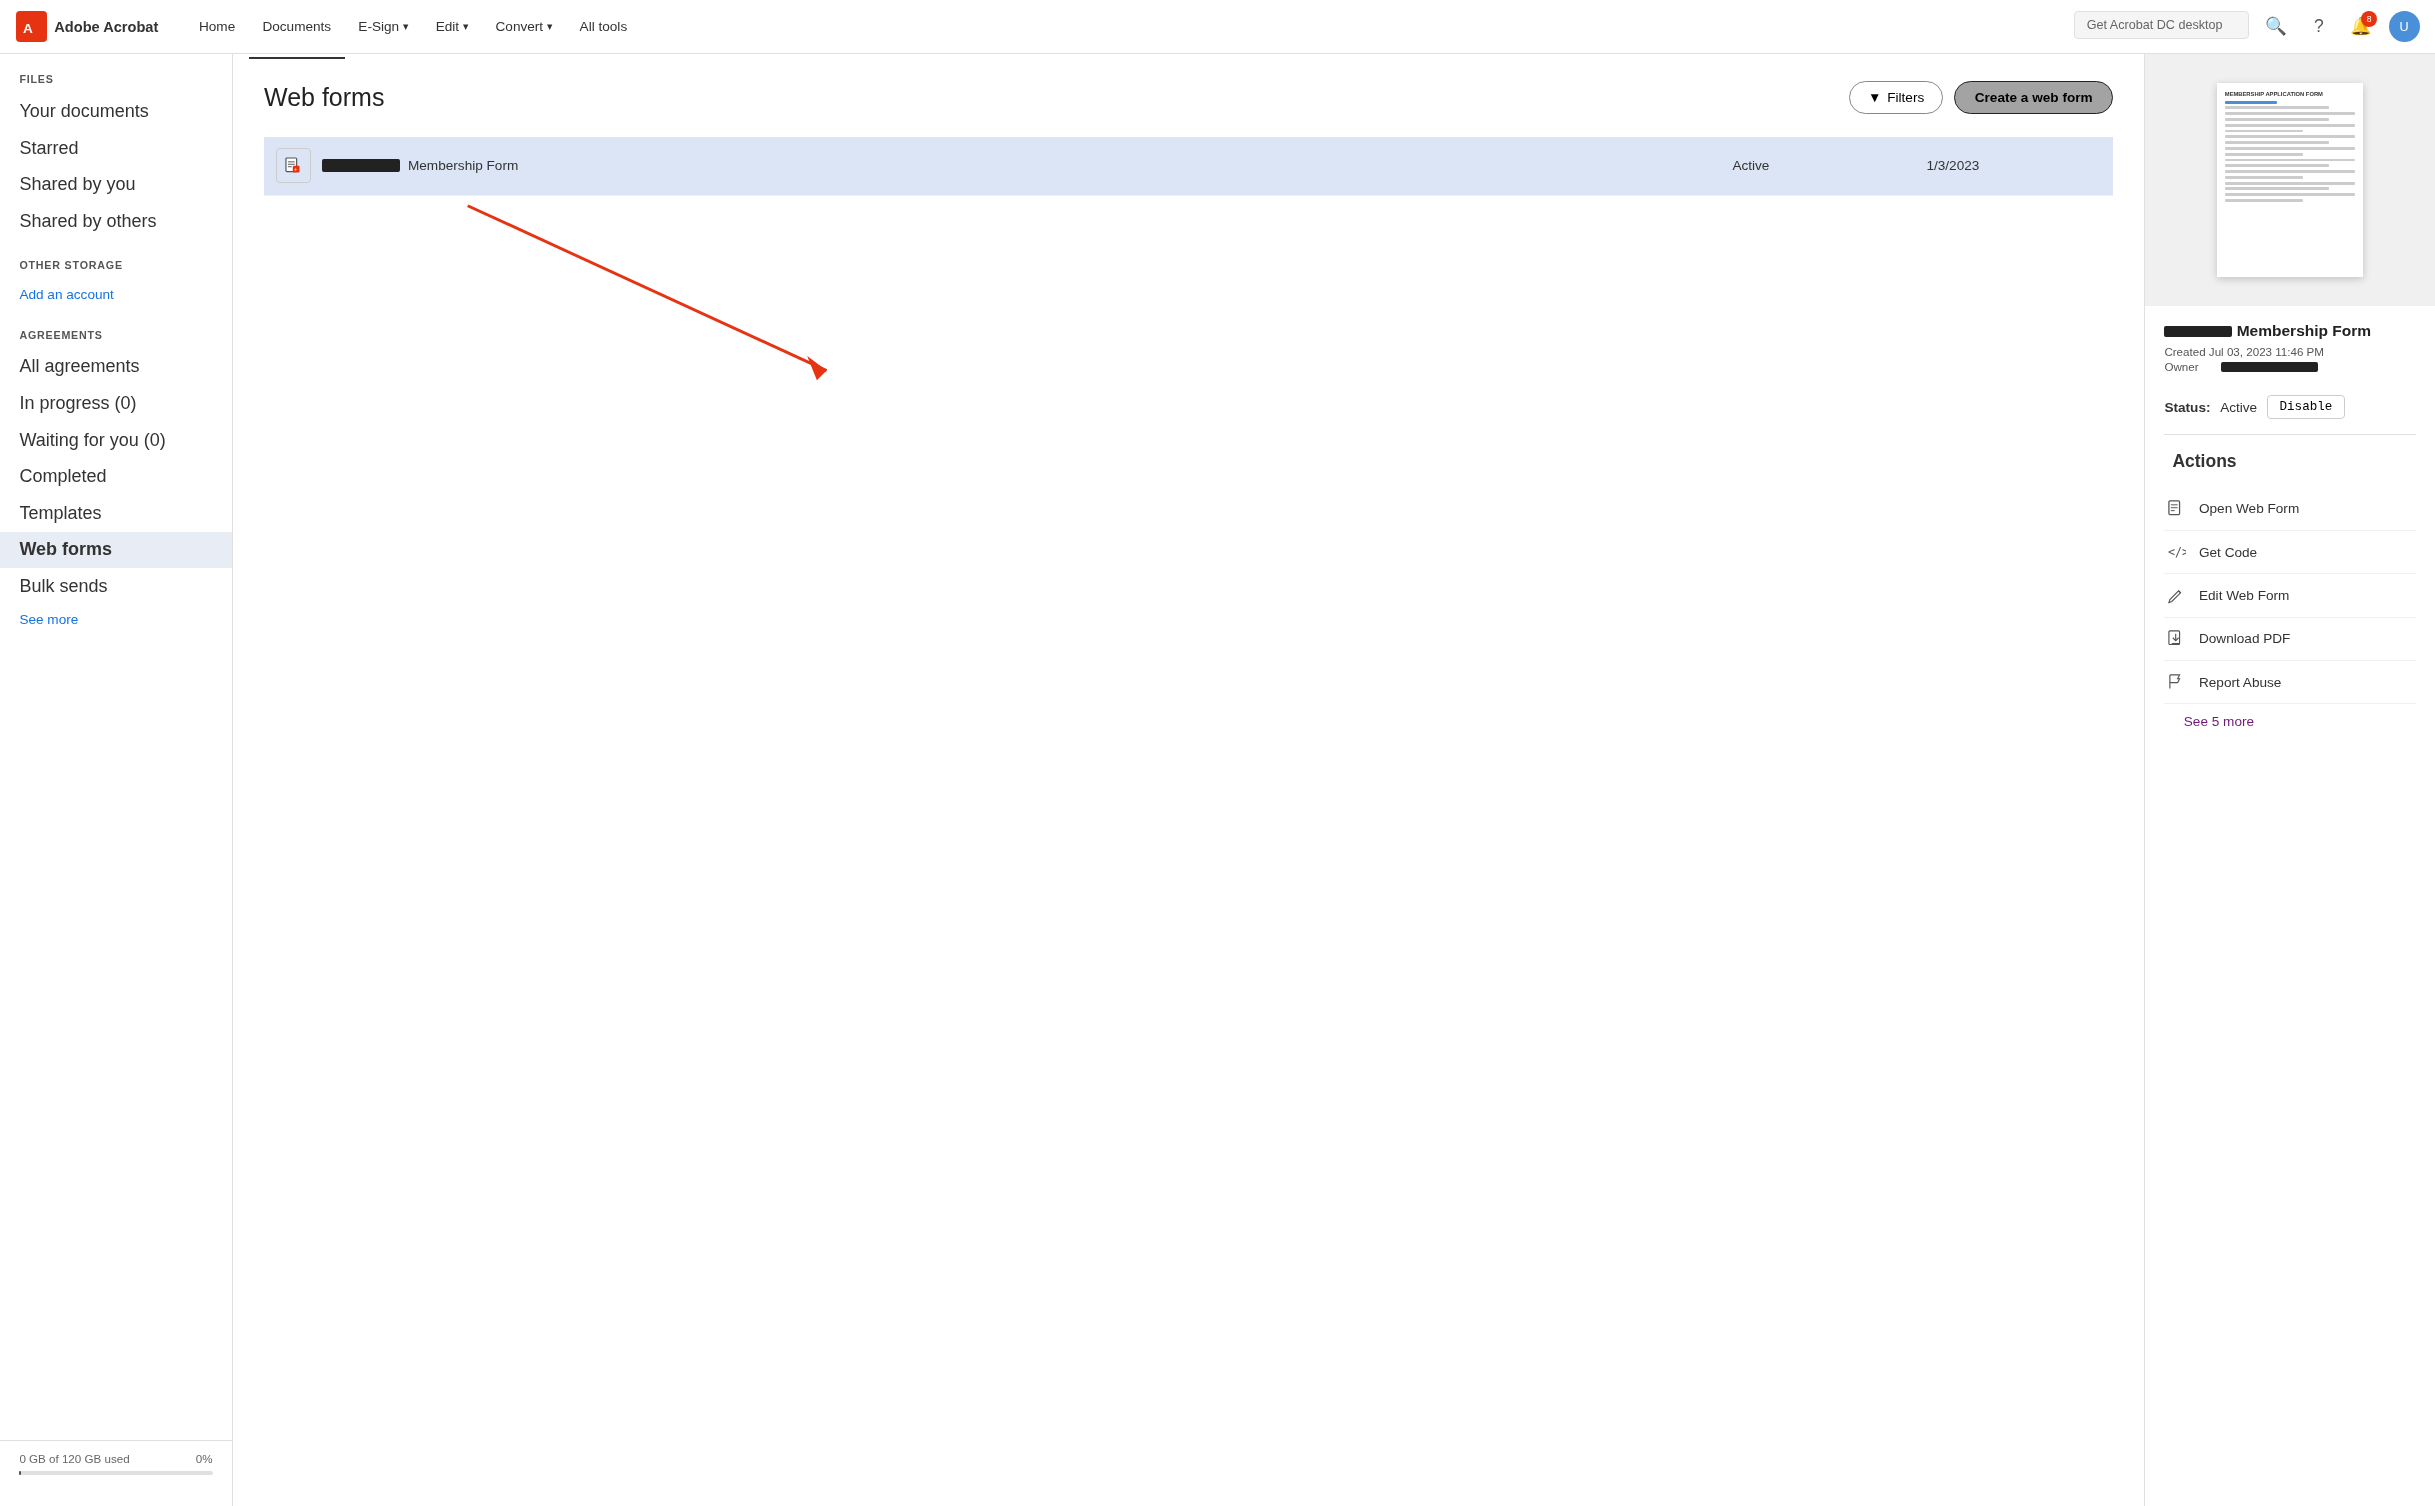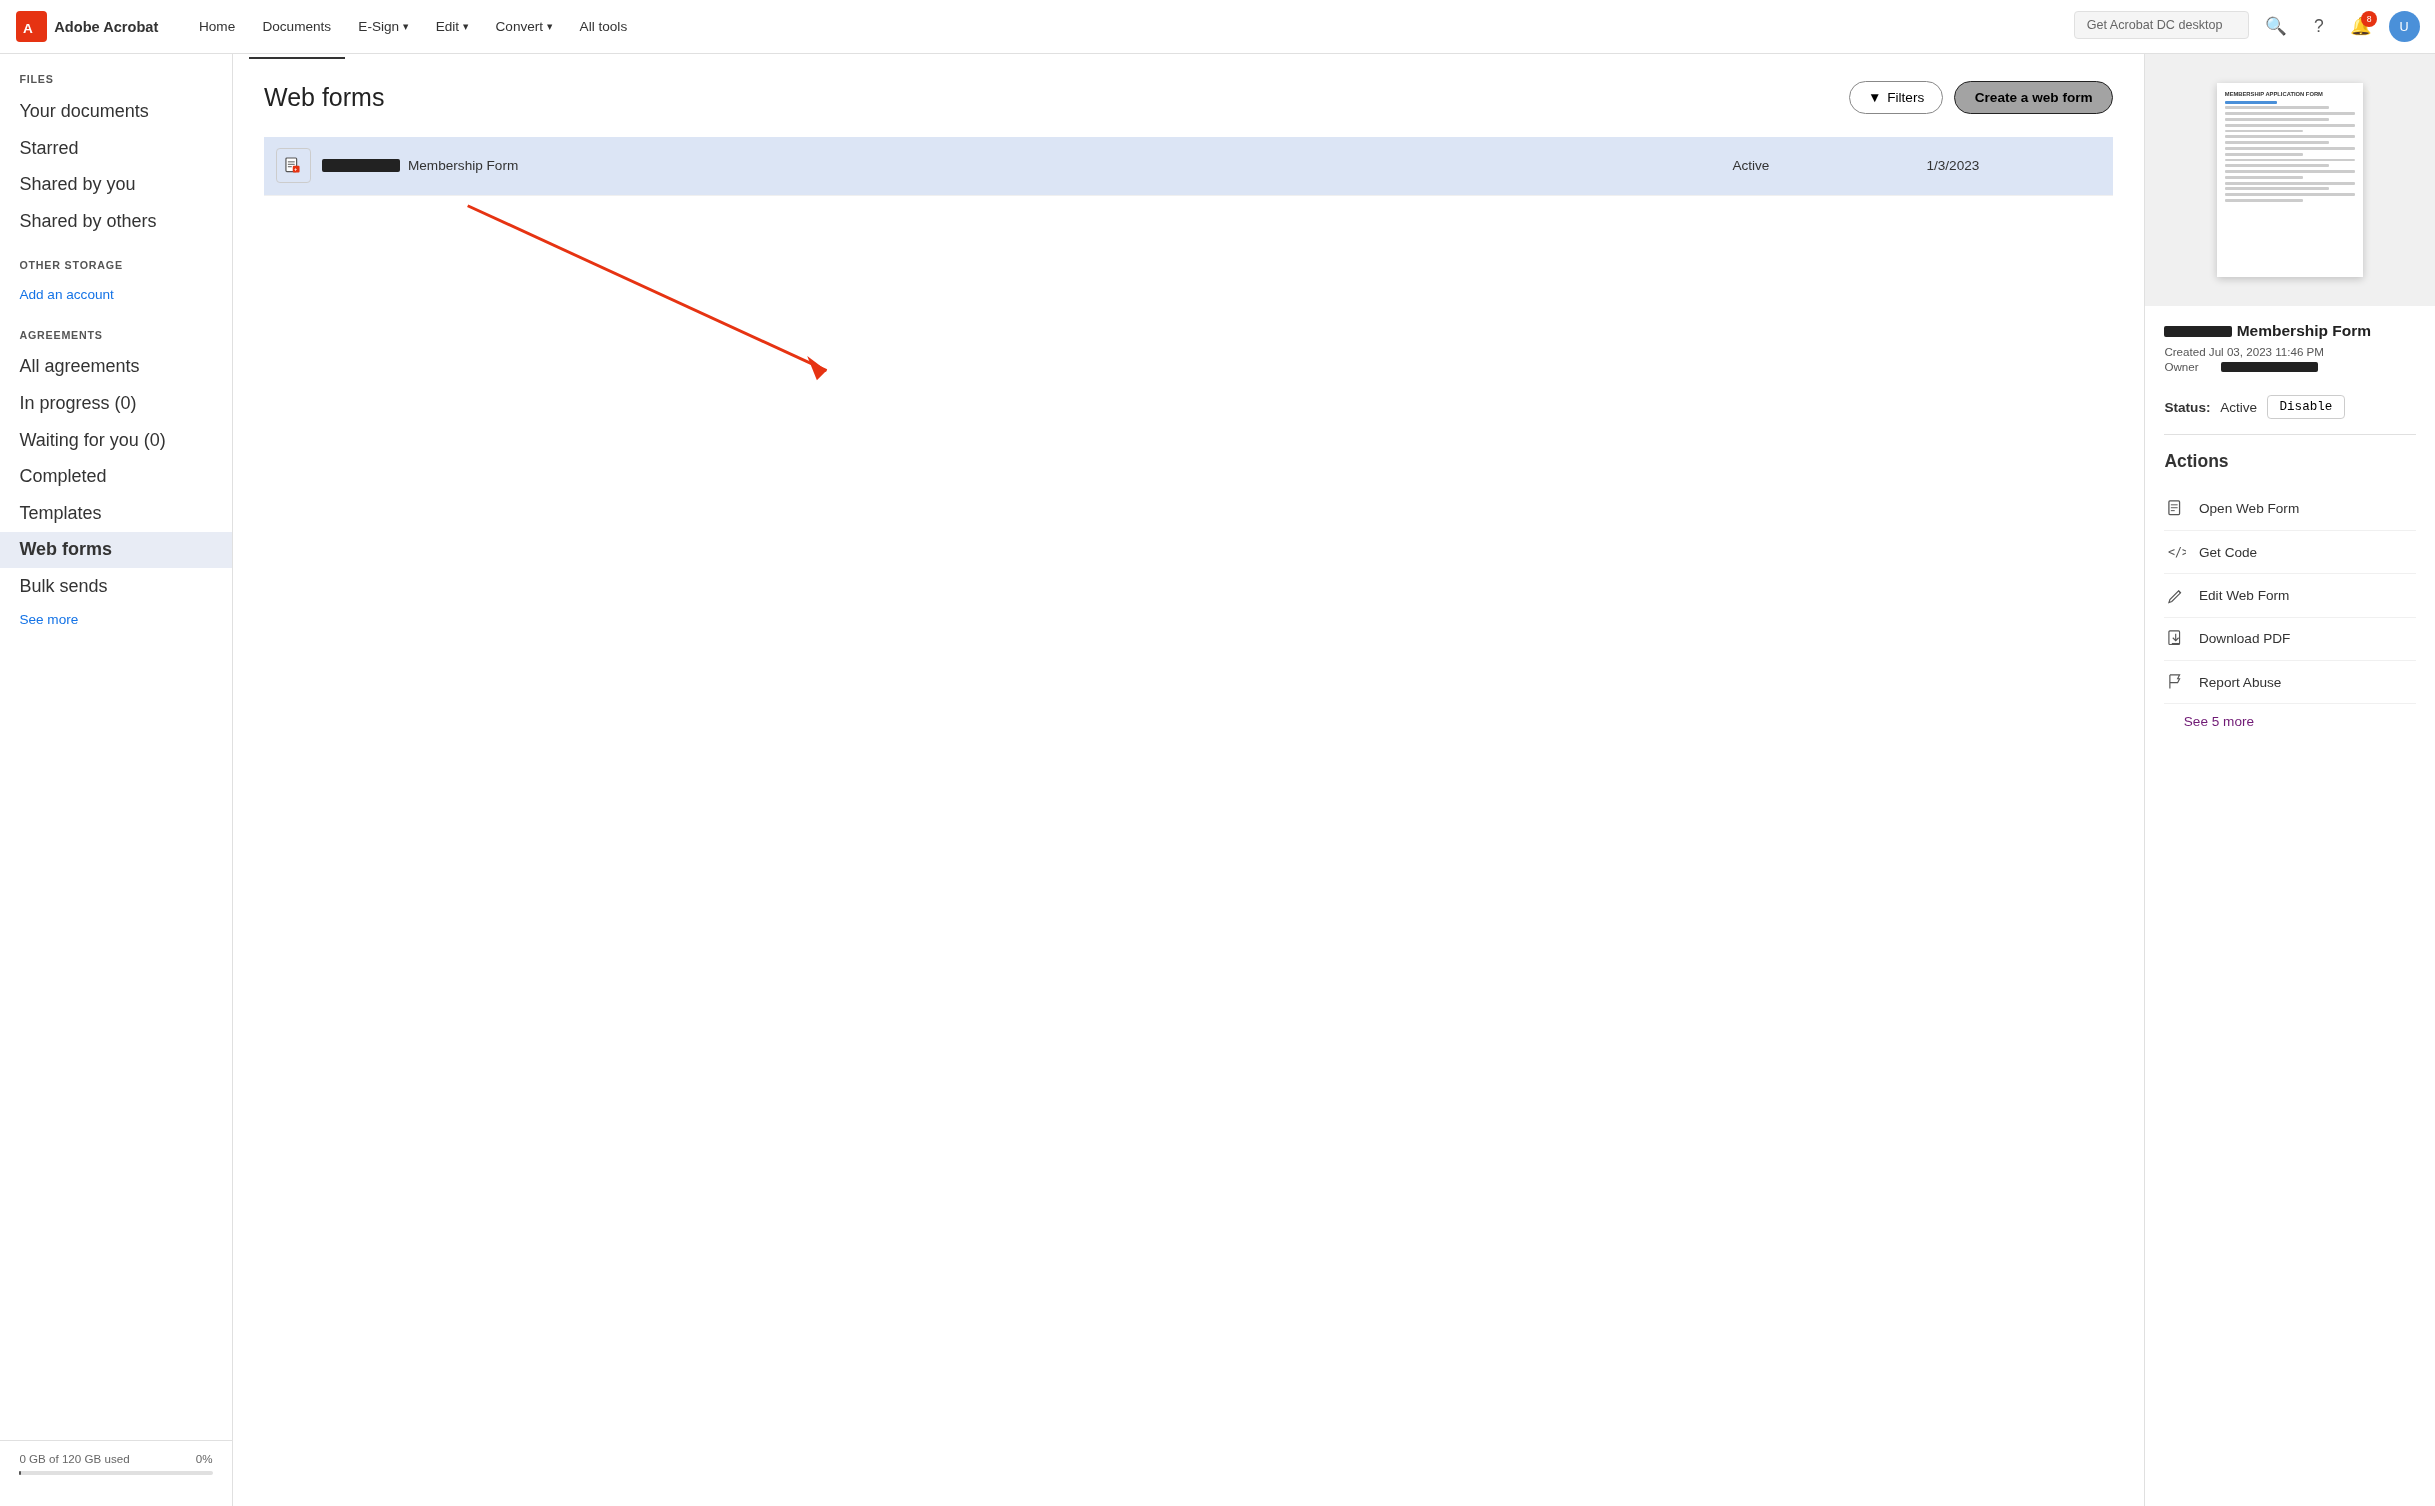--- a/index.html
+++ b/index.html
@@ -120,21 +120,21 @@
     .owner-redact { display: inline-block; background: #222; height: 9.7px; width: 97px; border-radius: 1.9px; }
     .panel-status-row { display: flex; align-items: center; gap: 9.7px; margin-bottom: 15.5px; }
     .panel-status-label { font-size: 13.6px; font-weight: 600; }
     .panel-status-value { font-size: 13.6px; color: #333; }
     .disable-btn {
       border: 1px solid #ccc; background: #fff; border-radius: 3.9px;
       padding: 3.9px 11.6px; cursor: pointer; font-size: 12.6px; font-family: Liberation Mono, monospace;
     }
     .panel-divider { border: none; border-top: 1px solid #e0e0e0; margin: 0 0 15.5px 0; }
 
-    .panel-actions-title { font-size: 17.5px; font-weight: 600; margin-bottom: 15.5px; }
+    .panel-actions-title { font-size: 17.5px; font-weight: 600; margin-bottom: 15.5px; margin-left: 8px; }
     .action-item { display: flex; align-items: center; gap: 11.6px; padding: 9.7px 0; cursor: pointer; border-bottom: 1px solid #f0f0f0; }
     .action-icon { width: 23px; height: 23px; display: flex; align-items: center; justify-content: center; color: #555; flex-shrink: 0; }
     .action-label { font-size: 13.6px; color: #333; }
 
     .see5more { color: #701a75; font-size: 13.6px; cursor: pointer; padding: 9.7px 19.4px 15.5px 19.4px; display: block; }
 
     .content-split { display: flex; flex: 1; overflow: hidden; }
 
     .chevron-icon { font-size: 10.7px; }
 

